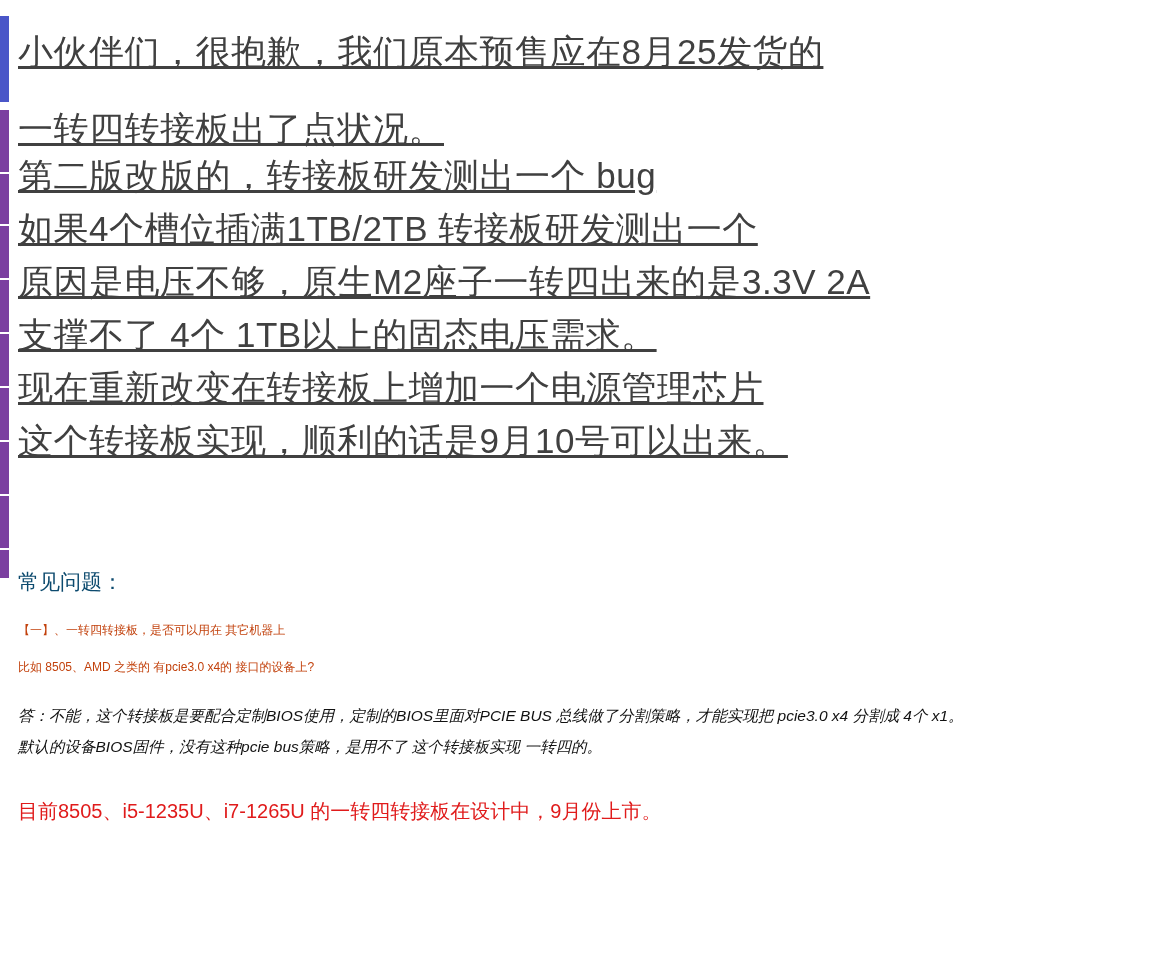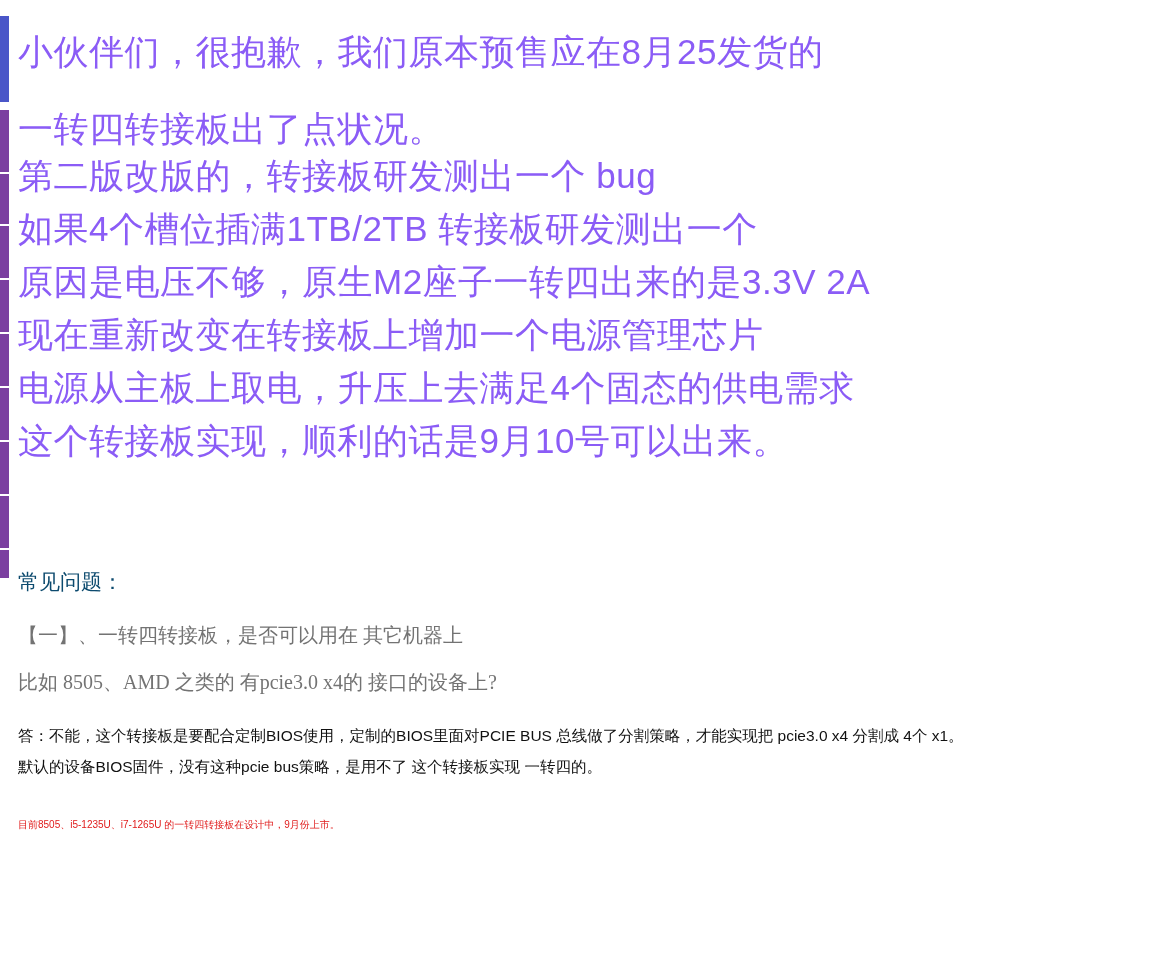--- a/index.html
+++ b/index.html
@@ -38,56 +38,57 @@
   .bar.blue { background: #4a56c8; }
   .content {
     position: absolute;
     left: 18px;
     top: 0;
     width: 1130px;
   }
   .big-line {
     font-size: 35px;
     line-height: 1.0;
-    color: #8b5cf6;
+    color: #404040;
     white-space: pre;
     letter-spacing: 0.5px;
+    text-decoration: underline;
   }
   .lead-1 { margin-top: 34px; }
   .lead-2 { margin-top: 42px; }
   .big-block .big-line { margin-top: 18px; }
   .big-block .big-line:first-child { margin-top: 12px; }
 
   .faq-title {
     font-size: 21px;
     color: #0c4a6e;
     margin-top: 110px;
   }
   .q-line {
-    color: #737373;
-    font-size: 20px;
+    color: #c2410c;
+    font-size: 12px;
     margin-top: 26px;
     white-space: pre;
-    font-family: Liberation Serif, serif;
   }
   .q-line.second {
     margin-top: 20px;
   }
   .a-line {
     color: #111111;
     font-size: 15.5px;
     margin-top: 30px;
     white-space: pre;
+    font-style: italic;
   }
   .a-line.second {
     margin-top: 10px;
   }
   .note-line {
     color: #e01b1b;
-    font-size: 10px;
+    font-size: 20px;
     margin-top: 40px;
     white-space: pre;
   }
 </style>
 </head>
 <body>
 
 <div class="page">
 
   <div class="left-bars">
@@ -105,22 +106,22 @@
 
   <div class="content">
 
     <div class="big-line lead-1">小伙伴们，很抱歉，我们原本预售应在8月25发货的</div>
     <div class="big-line lead-2">一转四转接板出了点状况。</div>
 
     <div class="big-block">
       <div class="big-line">第二版改版的，转接板研发测出一个 bug</div>
       <div class="big-line">如果4个槽位插满1TB/2TB 转接板研发测出一个</div>
       <div class="big-line">原因是电压不够，原生M2座子一转四出来的是3.3V 2A</div>
+      <div class="big-line">支撑不了 4个 1TB以上的固态电压需求。</div>
       <div class="big-line">现在重新改变在转接板上增加一个电源管理芯片</div>
-      <div class="big-line">电源从主板上取电，升压上去满足4个固态的供电需求</div>
       <div class="big-line">这个转接板实现，顺利的话是9月10号可以出来。</div>
     </div>
 
     <div class="faq-title">常见问题：</div>
 
     <div class="q-line">【一】、一转四转接板，是否可以用在 其它机器上</div>
     <div class="q-line second">比如 8505、AMD 之类的 有pcie3.0 x4的 接口的设备上?</div>
 
     <div class="a-line">答：不能，这个转接板是要配合定制BIOS使用，定制的BIOS里面对PCIE BUS 总线做了分割策略，才能实现把 pcie3.0 x4 分割成 4个 x1。</div>
     <div class="a-line second">默认的设备BIOS固件，没有这种pcie bus策略，是用不了 这个转接板实现 一转四的。</div>

